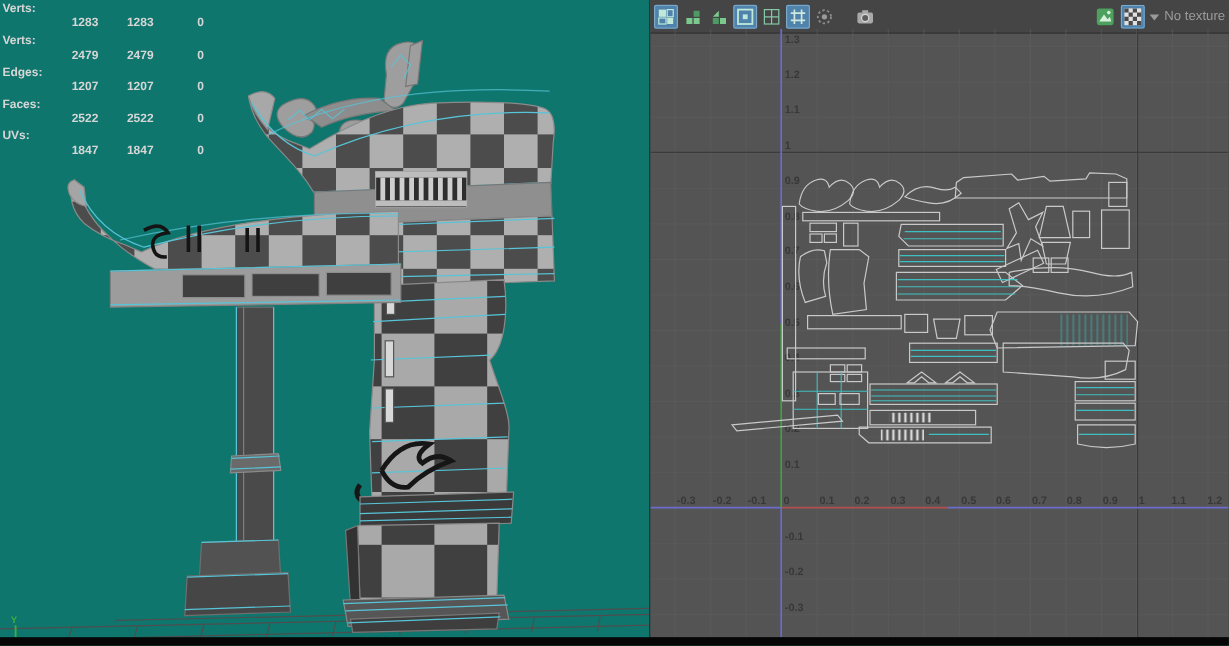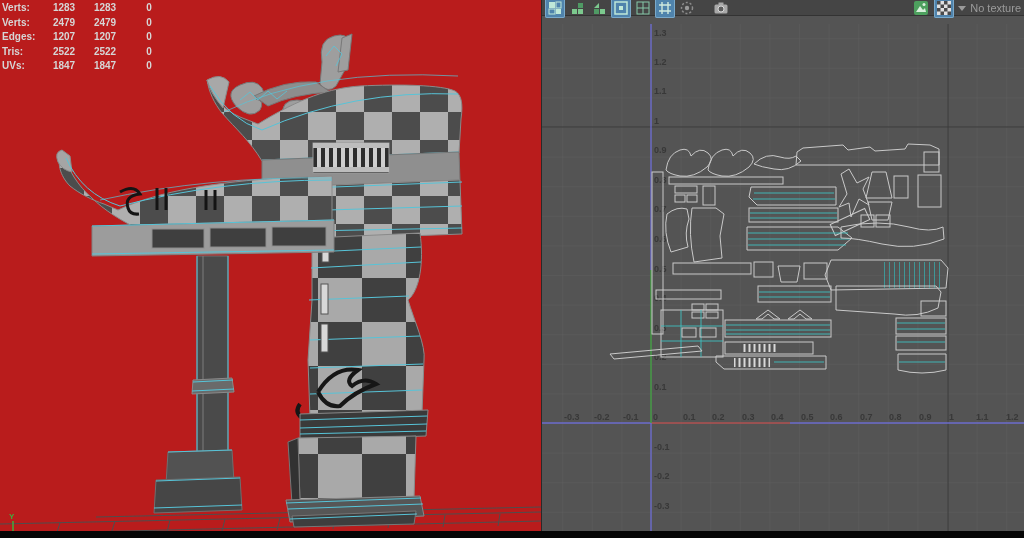--- a/index.html
+++ b/index.html
@@ -1,27 +1,27 @@
 <!DOCTYPE html>
 <html><head>
 <meta charset="utf-8">
 <style>
   html,body{margin:0;padding:0;}
   body{width:1024px;height:538px;background:#3c3c3c;font-family:"Liberation Sans",sans-serif;overflow:hidden;position:relative;}
 
   
-  .viewport-3d{position:absolute;left:0;top:0;width:541px;height:536px;background:#b91c1c;border-right:1px solid #2a2a2a;overflow:hidden;}
+  .viewport-3d{position:absolute;left:0;top:0;width:541px;height:536px;background:#0f766e;border-right:1px solid #2a2a2a;overflow:hidden;}
   .viewport-3d svg{position:absolute;left:0;top:0;}
   .hud{position:absolute;left:2px;top:1px;font-size:10px;font-weight:bold;color:#d6d6d6;line-height:14.6px;z-index:5;}
   .hud-row{display:grid;grid-template-columns:44px 36px 46px 42px;}
-  .hud-row .num{text-align:center;}
+  .hud-row .num{text-align:right;margin-top:12px;}
 
   
   .uv-panel{position:absolute;left:542px;top:0;width:482px;height:531px;background:#545454;overflow:hidden;}
-  .uv-toolbar{position:absolute;left:0;top:0;width:100%;height:16px;background:#454545;border-bottom:1px solid #333;display:flex;align-items:center;gap:2px;padding:0 3px;box-sizing:border-box;}
+  .uv-toolbar{position:absolute;left:0;top:0;width:100%;height:28px;background:#454545;border-bottom:1px solid #333;display:flex;align-items:center;gap:2px;padding:0 3px;box-sizing:border-box;}
   .tb-btn{width:20px;height:20px;border-radius:2px;display:flex;align-items:center;justify-content:center;flex:0 0 auto;}
   .tb-btn.active{background:#4f83ac;box-shadow:inset 0 0 0 1px #7aa9ca;}
   .tb-gap{width:10px;flex:0 0 auto;}
   .tb-right{margin-left:auto;display:flex;align-items:center;gap:3px;overflow:hidden;}
   .tex-label{font-size:11px;color:#9b9b9b;white-space:nowrap;}
   .uv-canvas{position:absolute;left:0;top:24px;}
 
   
   .sh{fill:none;stroke:#c9c9c9;stroke-width:1;}
   .ce{stroke:#3fbfbf;stroke-width:0.9;fill:none;}
@@ -49,21 +49,21 @@
       <span class="num">2479</span>
       <span class="num">0</span>
     </div>
     <div class="hud-row">
       <span>Edges:</span>
       <span class="num">1207</span>
       <span class="num">1207</span>
       <span class="num">0</span>
     </div>
     <div class="hud-row">
-      <span>Tris:</span>
+      <span>Faces:</span>
       <span class="num">2522</span>
       <span class="num">2522</span>
       <span class="num">0</span>
     </div>
     <div class="hud-row">
       <span>UVs:</span>
       <span class="num">1847</span>
       <span class="num">1847</span>
       <span class="num">0</span>
     </div>

